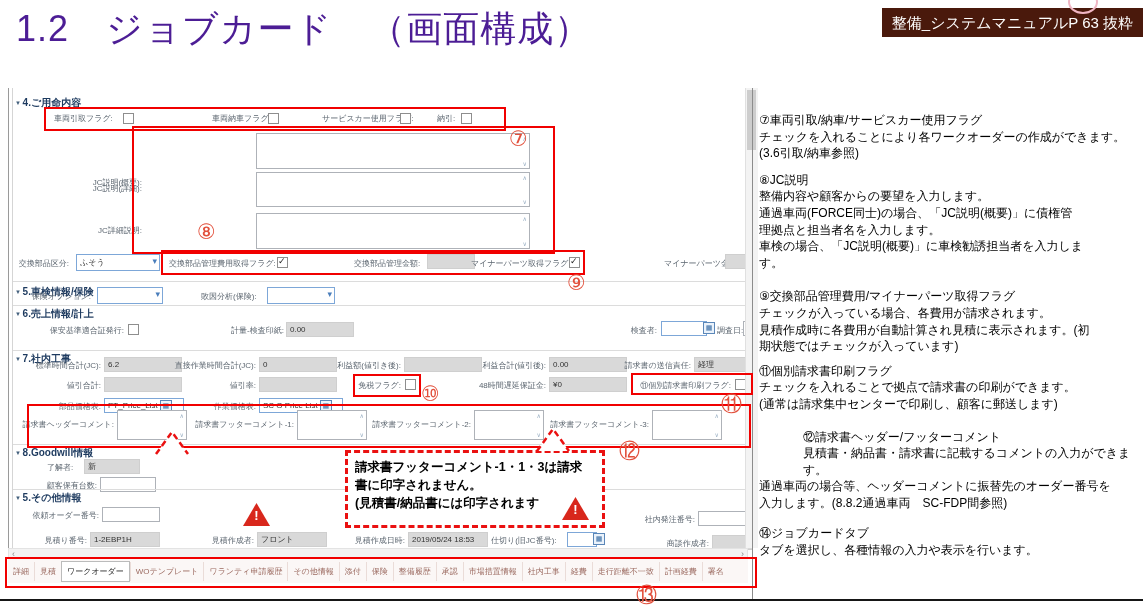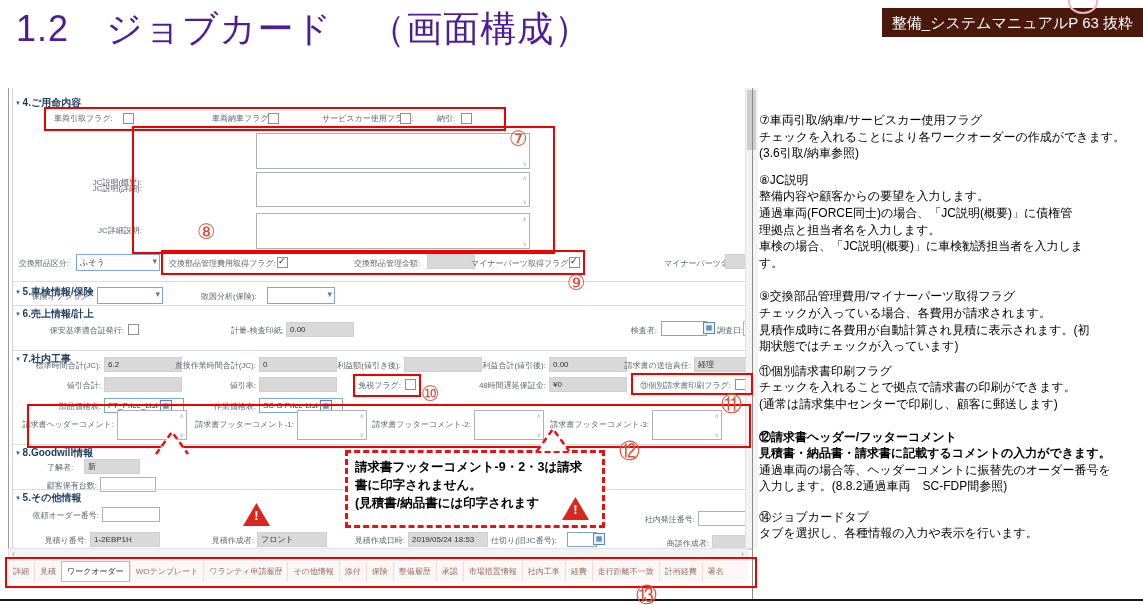--- a/index.html
+++ b/index.html
@@ -51,21 +51,21 @@
   .tabbar{position:absolute;left:8px;top:559px;width:740px;height:24px;background:#fbf7f6;
           display:flex;align-items:center;overflow:hidden;}
   .tab{padding:4px 5px;font-size:8px;color:#9b6a60;white-space:nowrap;border-left:1px solid #eadcd8;cursor:pointer;}
   .tab:first-child{border-left:none;}
   .tab.active{background:#fff;border:1px solid #bbb;color:#222;}
   
   .panel{position:absolute;left:752px;top:88px;width:391px;height:511px;border-left:1px solid #8c8c8c;
          padding:24px 0 0 6px;box-sizing:border-box;color:#000;}
   .note{font-size:12px;line-height:16.6px;white-space:pre-line;}
   .note .head{display:block;}
-  .bold{font-weight:bold;}
+  .bold{font-weight:normal;margin-left:44px;}
   .botline{position:absolute;left:0;top:599px;width:1143px;border-top:2px solid #161616;}
 </style>
 </head>
 <body>
 
 <div id="app">
   <div class="title">1.2　ジョブカード　（画面構成）</div>
   <div class="badge">整備_システムマニュアルP 63 抜粋</div>
   <div class="pinkarc"></div>
 
@@ -236,21 +236,21 @@
   </div>
 
   <div class="warn" style="left:243px;top:503px;">
       <div class="tri"></div>
       <div class="ex">!</div>
     </div>
   <svg class="tail" style="left:150px;top:428px;" width="46" height="27">
     <polyline points="6,26 22,4 38,26" fill="#ffffff" stroke="#ea1111" stroke-width="2.5" stroke-dasharray="6,4"></polyline>
   </svg>
 
-  <div class="callout" style="left:345px;top:450px;width:240px;height:62px;">請求書フッターコメント-9・2・3は請求
+  <div class="callout" style="left:345px;top:450px;width:240px;height:62px;">請求書フッターコメント-1・1・3は請求
 書に印字されません。
 (見積書/納品書には印字されます</div>
   <div class="warn" style="left:562px;top:497px;">
       <div class="tri"></div>
       <div class="ex">!</div>
     </div>
   <svg class="tail" style="left:531px;top:425px;" width="46" height="27">
     <polyline points="6,26 22,4 38,26" fill="#ffffff" stroke="#ea1111" stroke-width="2.5" stroke-dasharray="6,4"></polyline>
   </svg>
 

